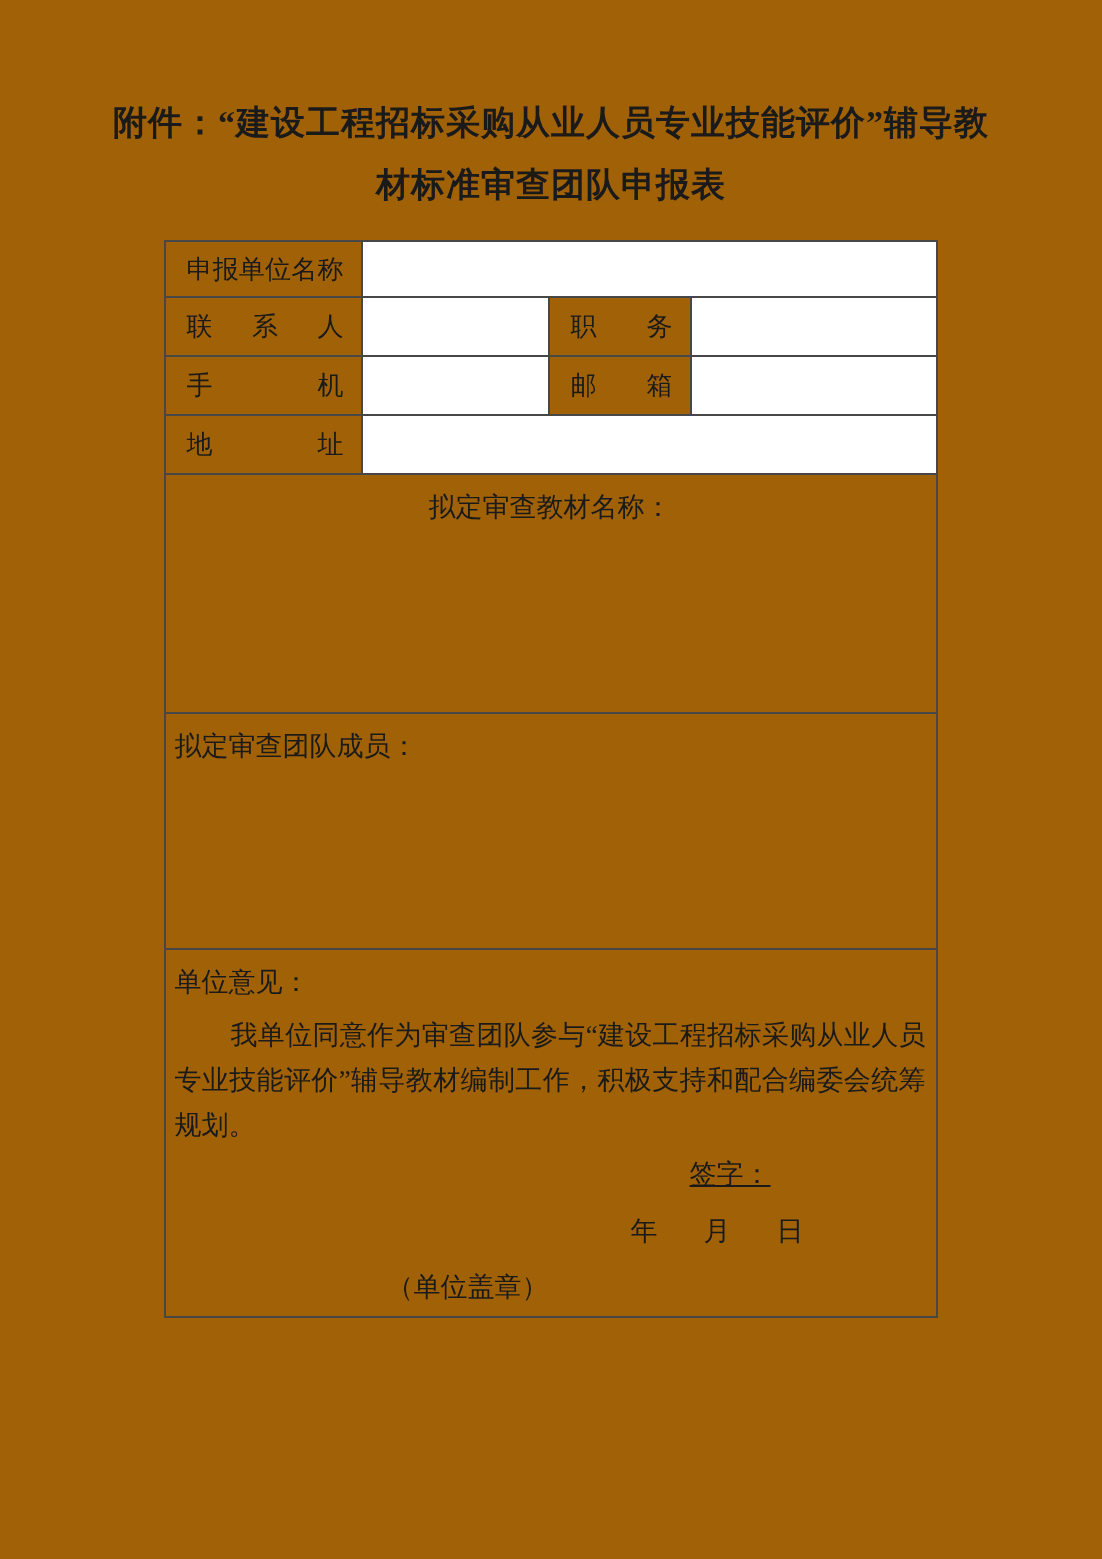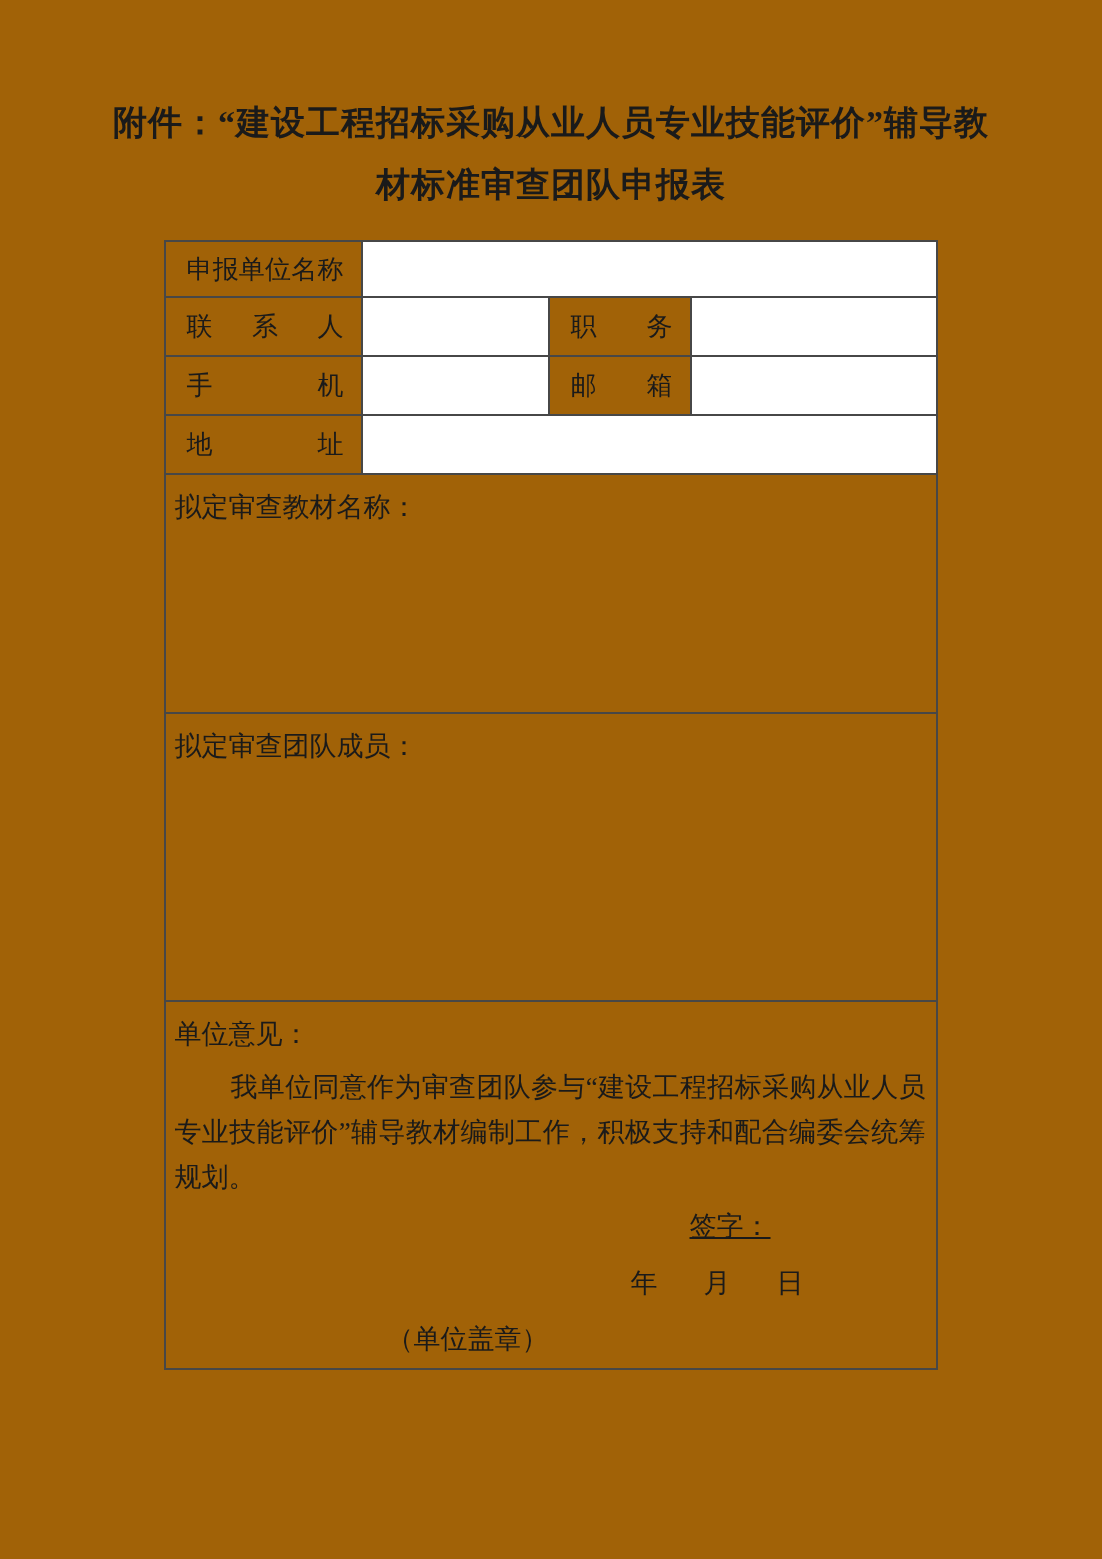--- a/index.html
+++ b/index.html
@@ -32,22 +32,22 @@
     border: 2px solid #474747;
   }
   .c1 { width: 197px; }
   .c2 { width: 187px; }
   .c3 { width: 142px; }
   .c4 { width: 245px; }
   .r1 { height: 56px; }
   .r2 { height: 59px; }
   .r3 { height: 59px; }
   .r4 { height: 59px; }
-  .r5 { height: 239px; }
-  .r6 { height: 288px; }
+  .r5 { height: 239px; text-align: center; }
+  .r6 { height: 236px; }
   .r7 { height: 362px; }
   td.label-cell {
     font-size: 26px;
     vertical-align: middle;
     padding: 0 18px 0 20px;
   }
   .spread-label {
     display: flex;
     justify-content: space-between;
     width: 100%;

